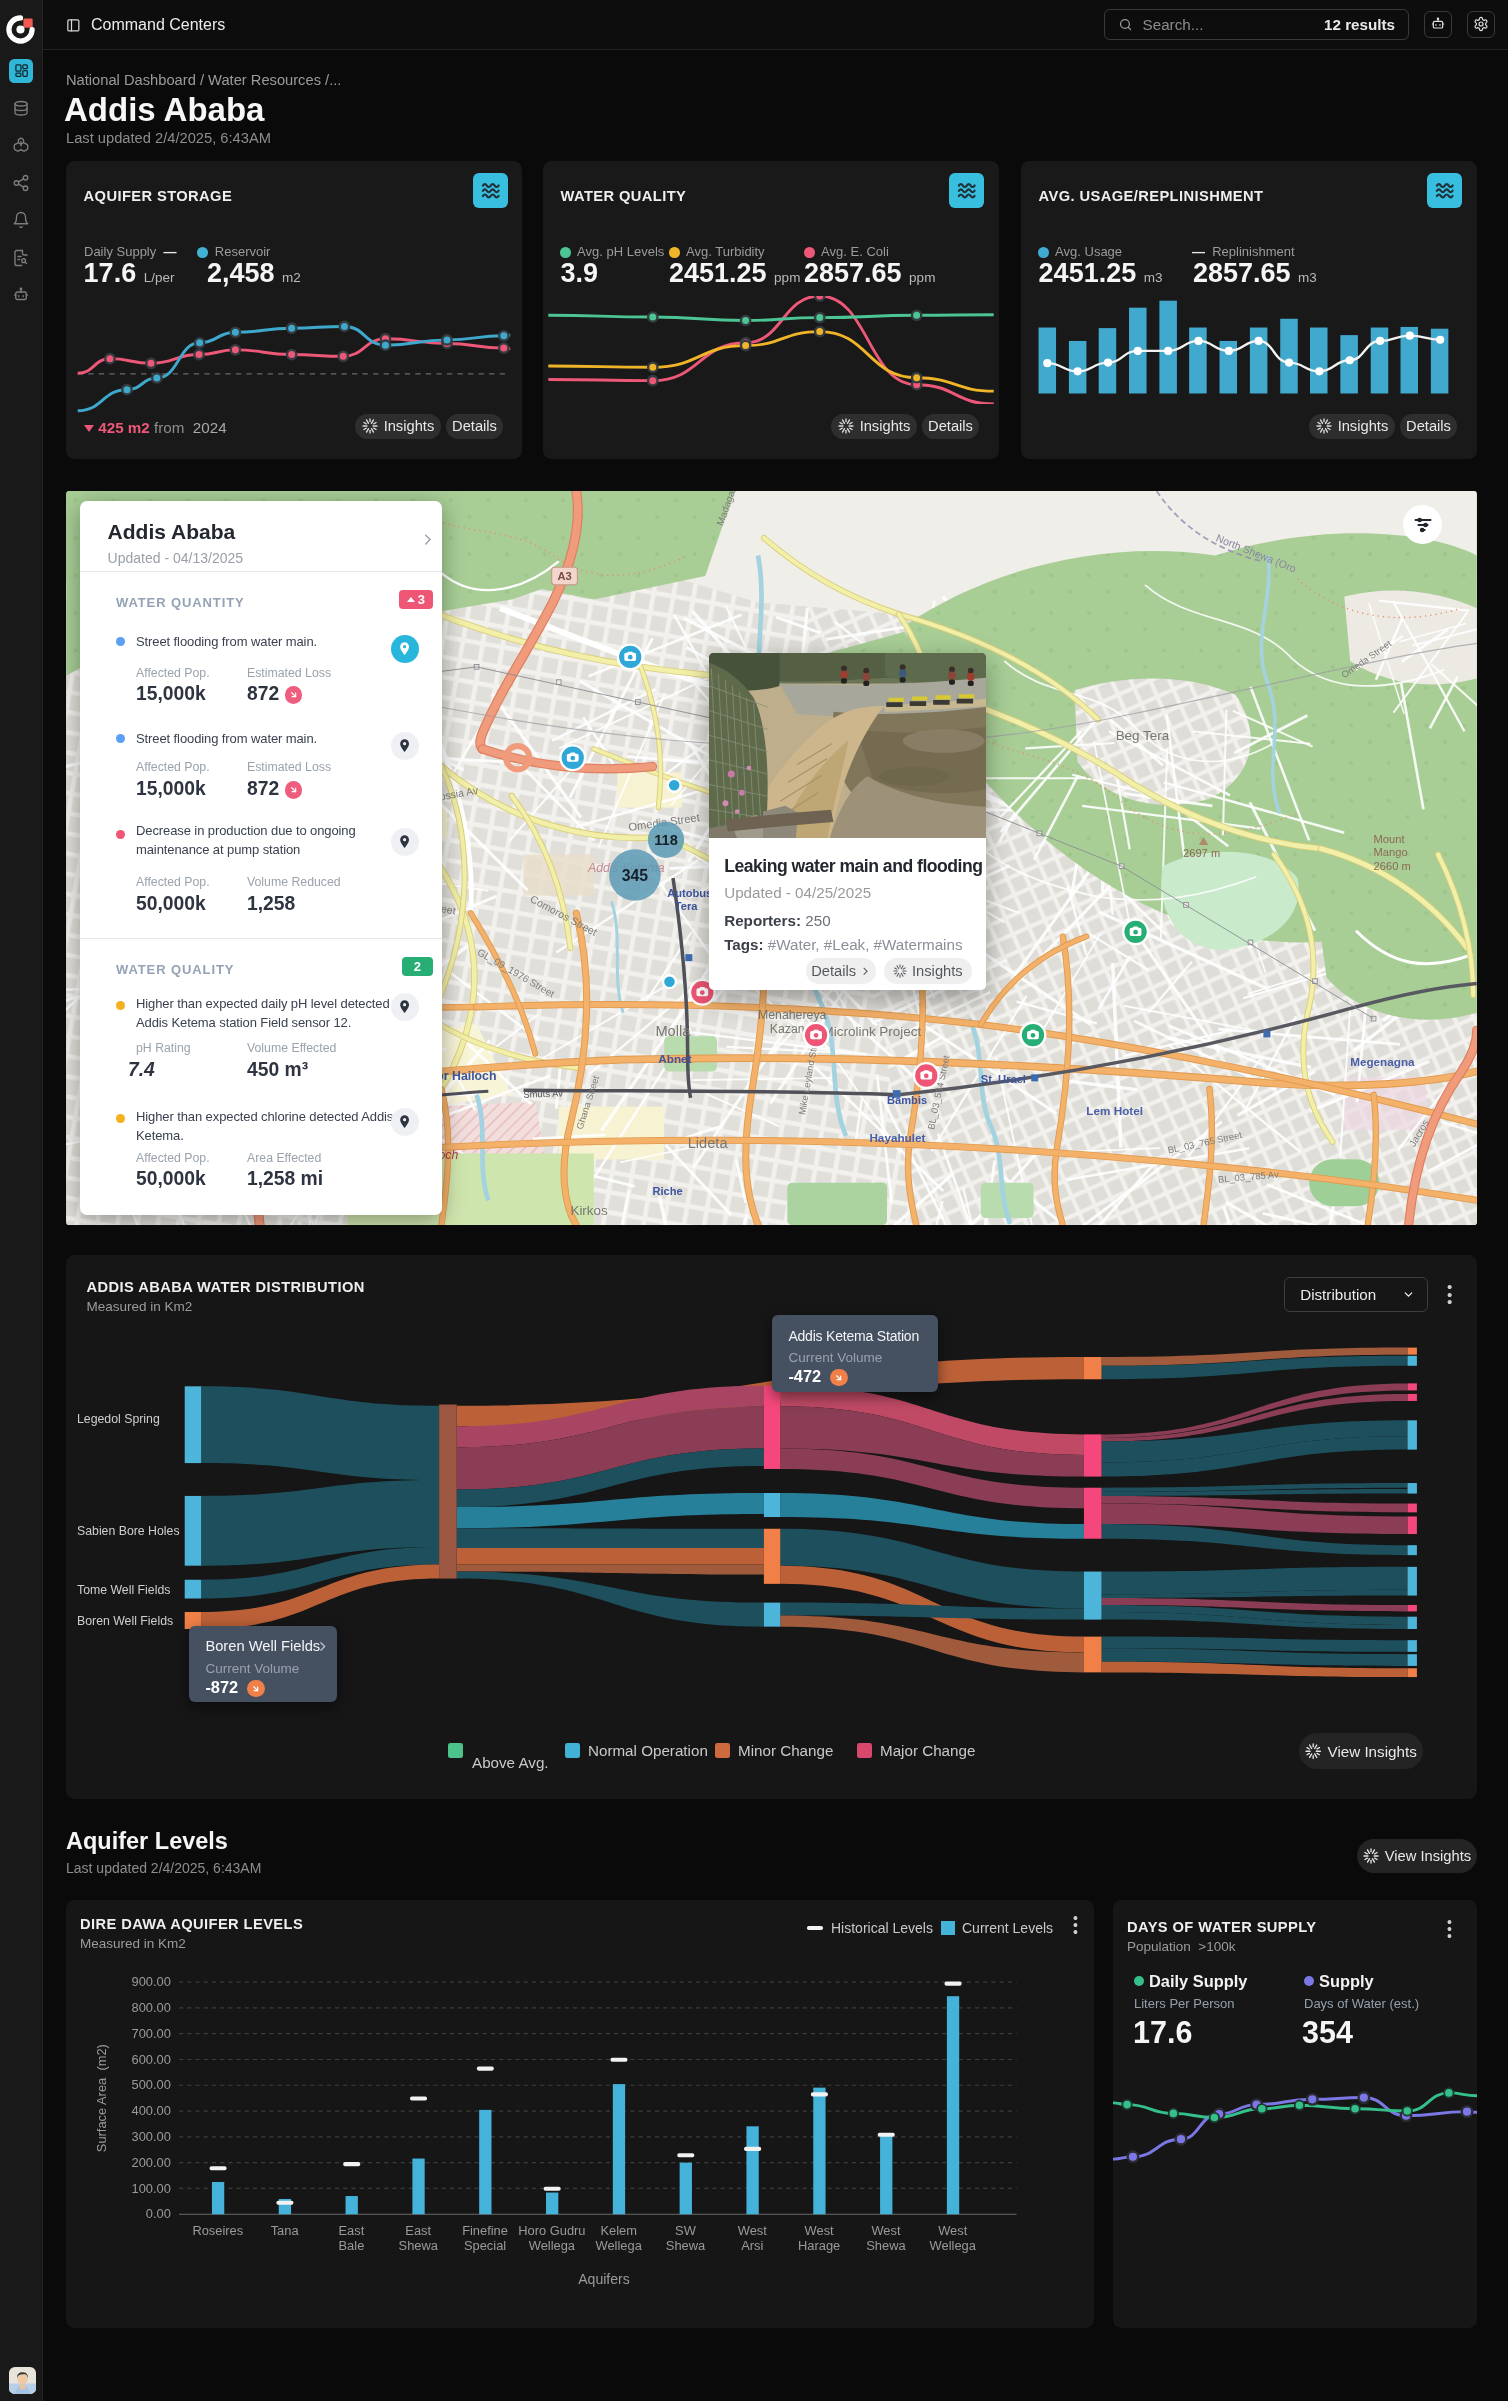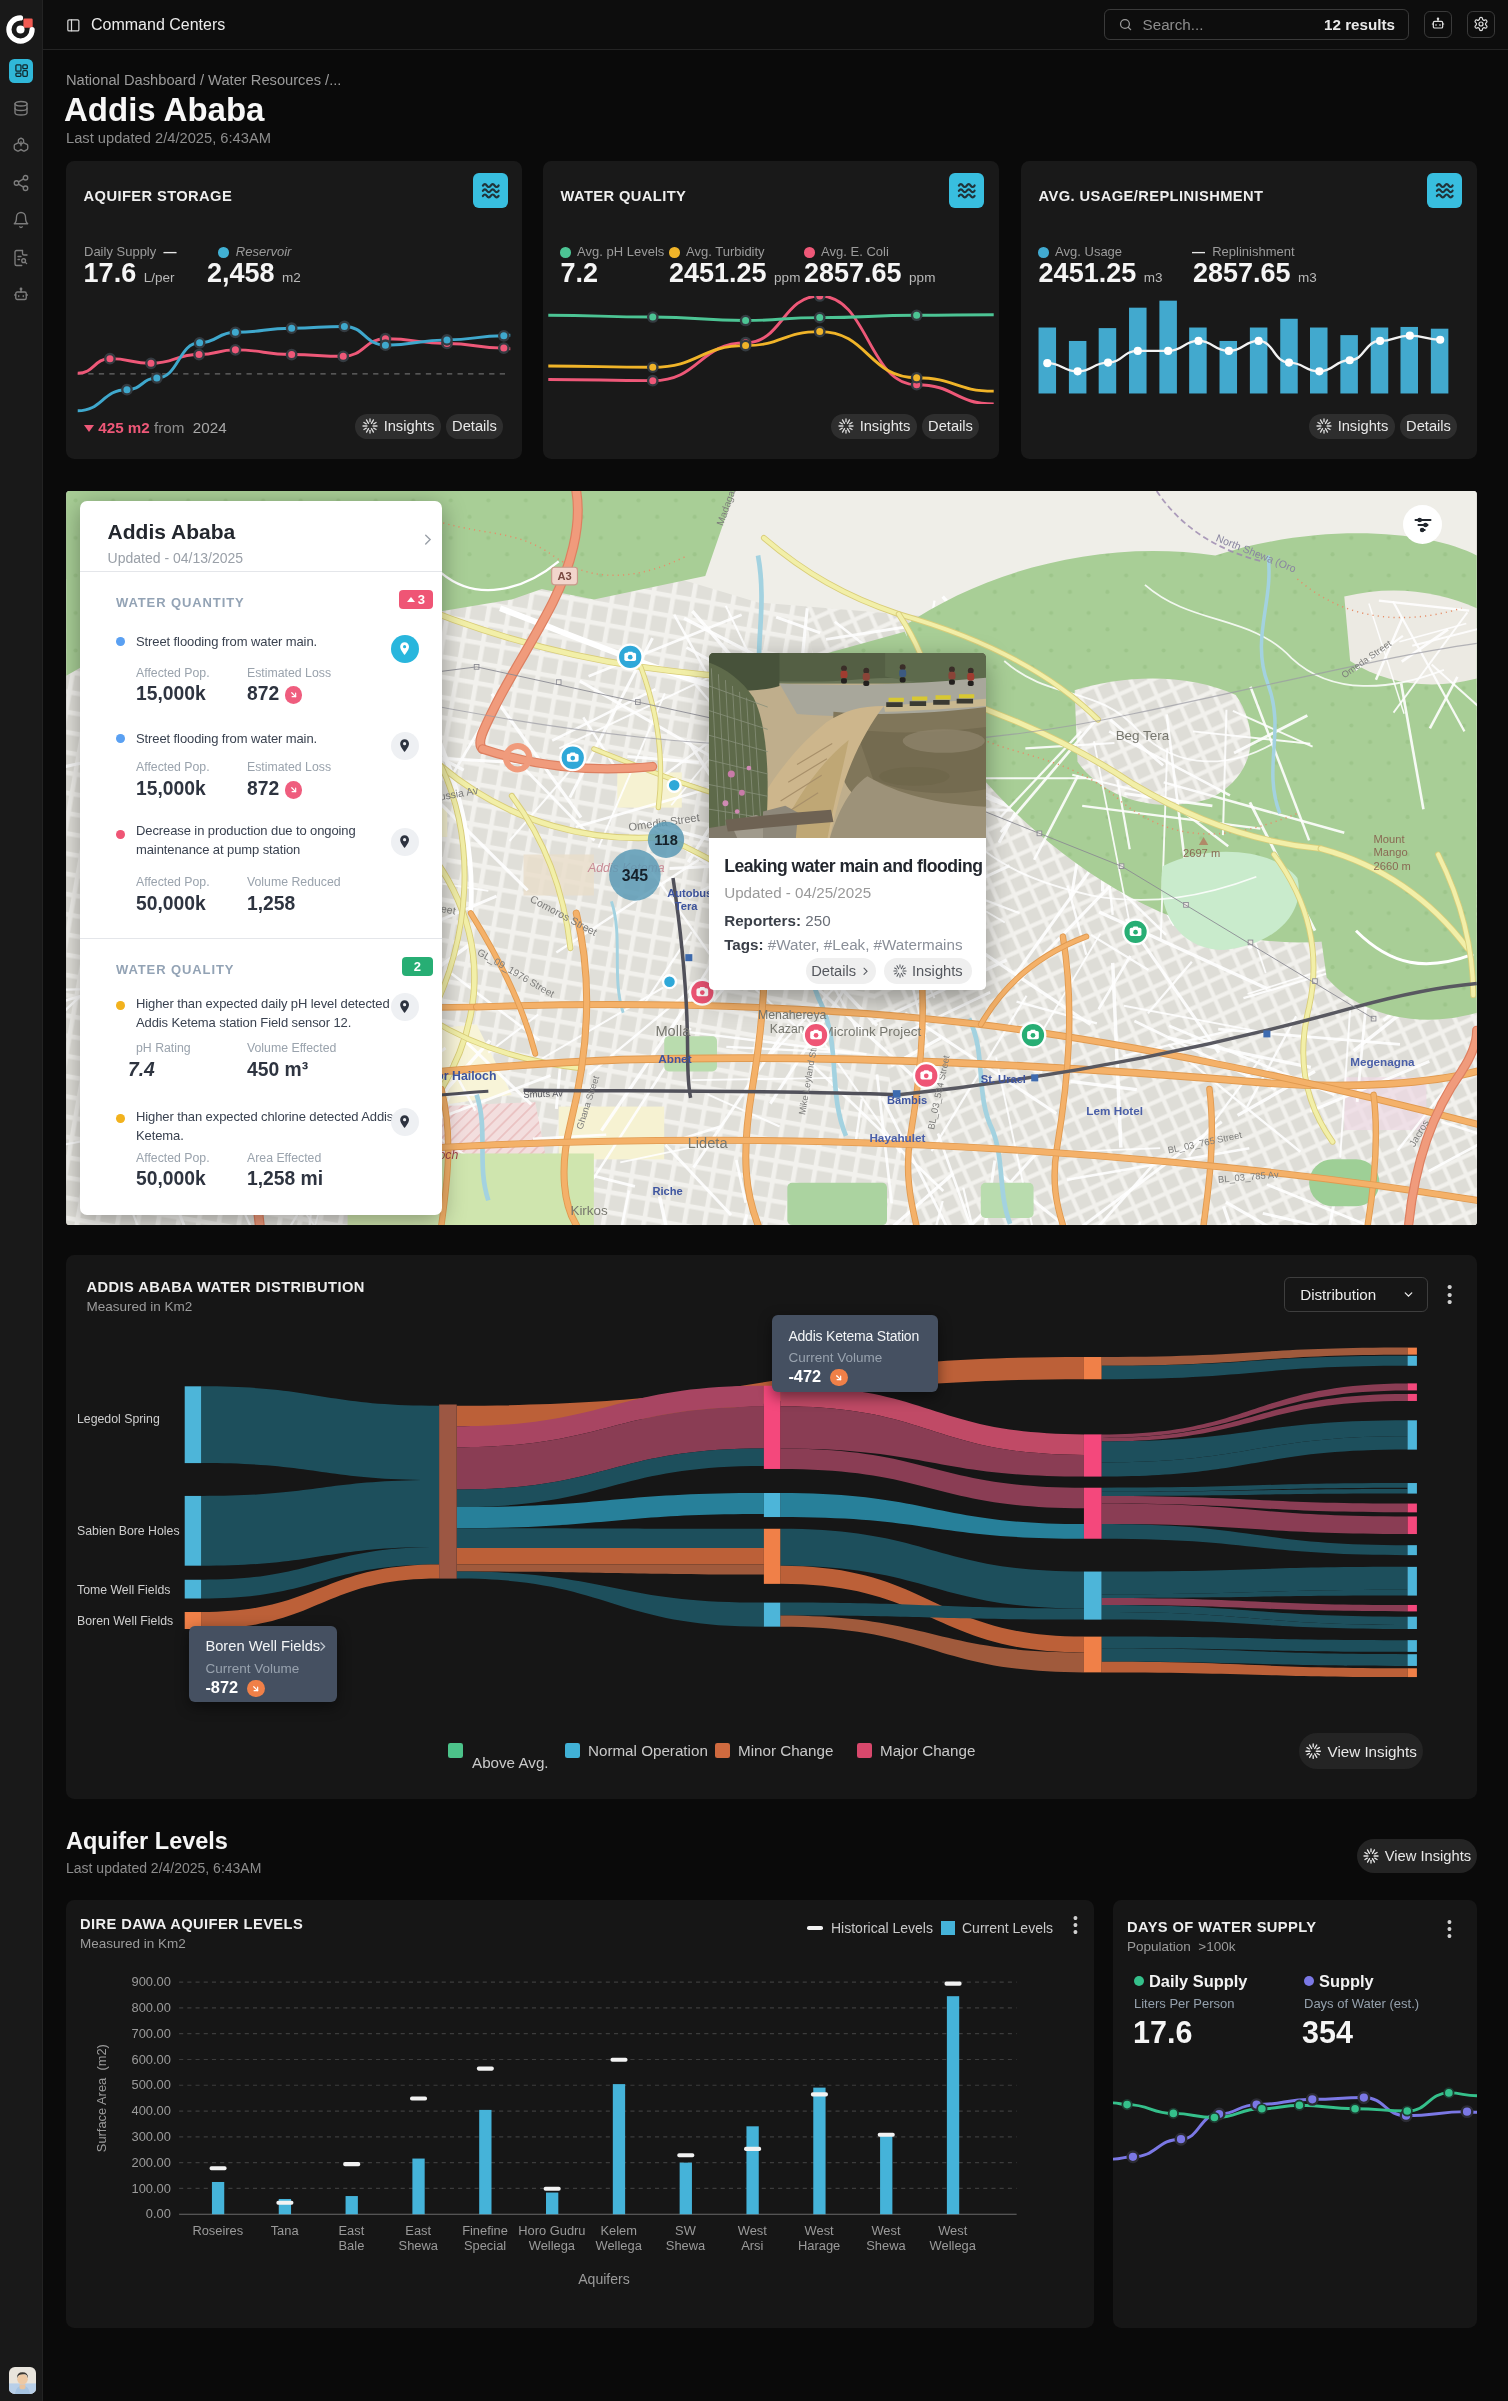--- a/index.html
+++ b/index.html
@@ -130,21 +130,21 @@
 <div class="card" style="left:66px;top:161px;width:456px;height:298px;">
     <div class="ctitle abs" style="left:17.6px;top:27px;">AQUIFER STORAGE</div>
     <div class="tile" style="left:407px;top:12.3px;">
       <svg width="23.5" height="23.5" viewBox="0 0 36 36" fill="none" stroke="#20333a" stroke-width="3.4" stroke-linecap="round">
         <path d="M6,10 q3,-4.5 6,0 t6,0 t6,0 t6,0"></path>
         <path d="M6,18 q3,-4.5 6,0 t6,0 t6,0 t6,0"></path>
         <path d="M6,26 q3,-4.5 6,0 t6,0 t6,0 t6,0"></path>
       </svg>
     </div>
     <div class="abs leg" style="left:18px;top:83px;">Daily Supply&nbsp; <b style="color:#e8e8e8;">—</b></div>
-    <div class="abs leg" style="left:152px;top:83px;font-style:italic;"><span class="legdot" style="background:#41b1d4;"></span>&nbsp; Reservoir</div>
+    <div class="abs leg" style="left:131px;top:83px;"><span class="legdot" style="background:#41b1d4;"></span>&nbsp; Reservoir</div>
     <div class="abs bigval" style="left:17.6px;top:97px;">17.6 <span class="unit">L/per</span></div>
     <div class="abs bigval" style="left:141px;top:97px;">2,458 <span class="unit">m2</span></div>
     <svg class="abs" style="left:0;top:147px;" width="456" height="106" viewBox="0 0 778 180">
       <line x1="20" y1="112" x2="758" y2="112" stroke="#6a6a6a" stroke-width="2" stroke-dasharray="9 9"></line>
       <path d="M20,111 C48,111 48,86 75,86 C110,86 110,94 145,94 C186,94 186,79 227,79 C258,79 258,71 289,71 C337,71 337,79 385,79 C429,79 429,82 473,82 C509,82 509,52 545,52 C598,52 598,60 650,60 C698,60 698,68 747,68 C752,68 752,69 758,69" fill="none" stroke="#ee5878" stroke-width="5"></path>
       <path d="M20,175 C62,175 62,139 104,139 C130,139 130,119 155,119 C192,119 192,59 228,59 C258,59 258,41 289,41 C337,41 337,34 385,34 C430,34 430,31 475,31 C510,31 510,63 545,63 C598,63 598,54 650,54 C698,54 698,47 747,47 C752,47 752,46 758,46" fill="none" stroke="#3fa8cd" stroke-width="5"></path>
       <circle cx="75" cy="86" r="8" fill="#ee5878" stroke="#343b41" stroke-width="4"></circle>
       <circle cx="145" cy="94" r="8" fill="#ee5878" stroke="#343b41" stroke-width="4"></circle>
       <circle cx="227" cy="79" r="8" fill="#ee5878" stroke="#343b41" stroke-width="4"></circle>
       <circle cx="289" cy="71" r="8" fill="#ee5878" stroke="#343b41" stroke-width="4"></circle>
@@ -190,21 +190,21 @@
     <div class="tile" style="left:406px;top:12.3px;">
       <svg width="23.5" height="23.5" viewBox="0 0 36 36" fill="none" stroke="#20333a" stroke-width="3.4" stroke-linecap="round">
         <path d="M6,10 q3,-4.5 6,0 t6,0 t6,0 t6,0"></path>
         <path d="M6,18 q3,-4.5 6,0 t6,0 t6,0 t6,0"></path>
         <path d="M6,26 q3,-4.5 6,0 t6,0 t6,0 t6,0"></path>
       </svg>
     </div>
     <div class="abs leg" style="left:17px;top:83px;"><span class="legdot" style="background:#4cc494;"></span>&nbsp; Avg. pH Levels</div>
     <div class="abs leg" style="left:126px;top:83px;"><span class="legdot" style="background:#f0b429;"></span>&nbsp; Avg. Turbidity</div>
     <div class="abs leg" style="left:261px;top:83px;"><span class="legdot" style="background:#ee5878;"></span>&nbsp; Avg. E. Coli</div>
-    <div class="abs bigval" style="left:17.6px;top:97px;">7.2</div>
+    <div class="abs bigval" style="left:17.6px;top:97px;">3.9</div>
     <div class="abs bigval" style="left:126px;top:97px;">2451.25 <span class="unit">ppm</span></div>
     <div class="abs bigval" style="left:261px;top:97px;">2857.65 <span class="unit">ppm</span></div>
     <svg class="abs" style="left:0;top:135px;" width="456" height="108" viewBox="0 0 777 185">
       <path d="M7,143 C96,143 96,145 186,145 C266,145 266,80 345,80 C408,80 408,0 472,0 C555,0 555,152 638,152 C704,152 704,185 770,185" fill="none" stroke="#ee5878" stroke-width="5"></path>
       <path d="M7,120 C96,120 96,122 186,122 C266,122 266,85 345,85 C408,85 408,61 472,61 C555,61 555,140 638,140 C704,140 704,163 770,163" fill="none" stroke="#f0b429" stroke-width="5"></path>
       <path d="M7,33 C96,33 96,36 186,36 C266,36 266,42 345,42 C408,42 408,37 472,37 C555,37 555,33 638,33 C704,33 704,32 770,32" fill="none" stroke="#4cc494" stroke-width="5"></path>
       <circle cx="186" cy="145" r="8" fill="#ee5878" stroke="#343b41" stroke-width="4"></circle>
       <circle cx="345" cy="80" r="8" fill="#ee5878" stroke="#343b41" stroke-width="4"></circle>
       <circle cx="472" cy="0" r="8" fill="#ee5878" stroke="#343b41" stroke-width="4"></circle>
       <circle cx="638" cy="152" r="8" fill="#ee5878" stroke="#343b41" stroke-width="4"></circle>

